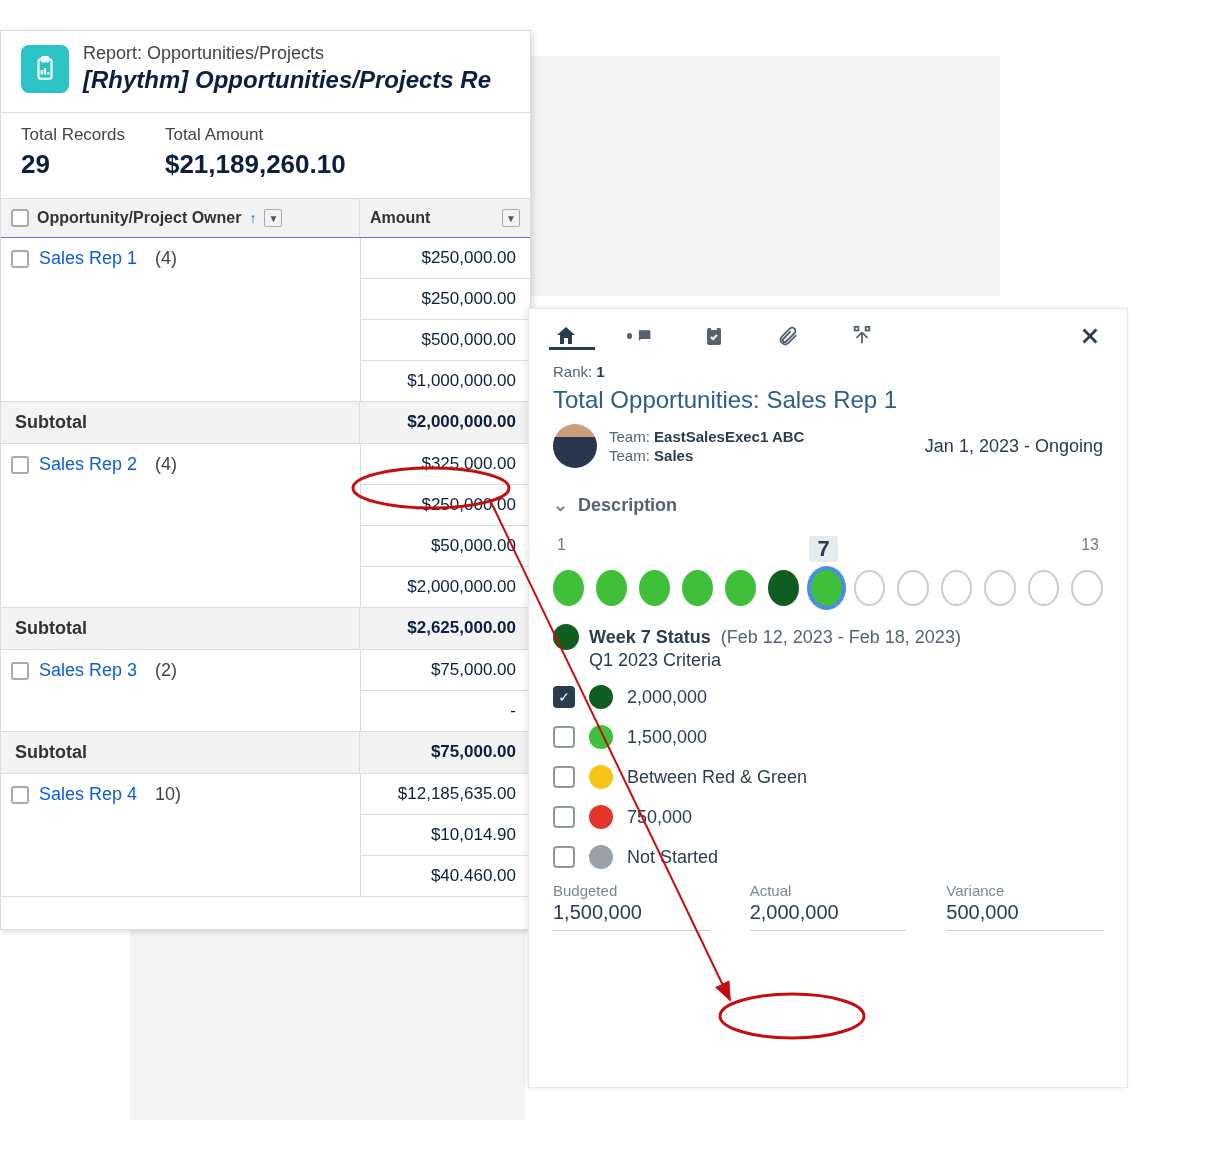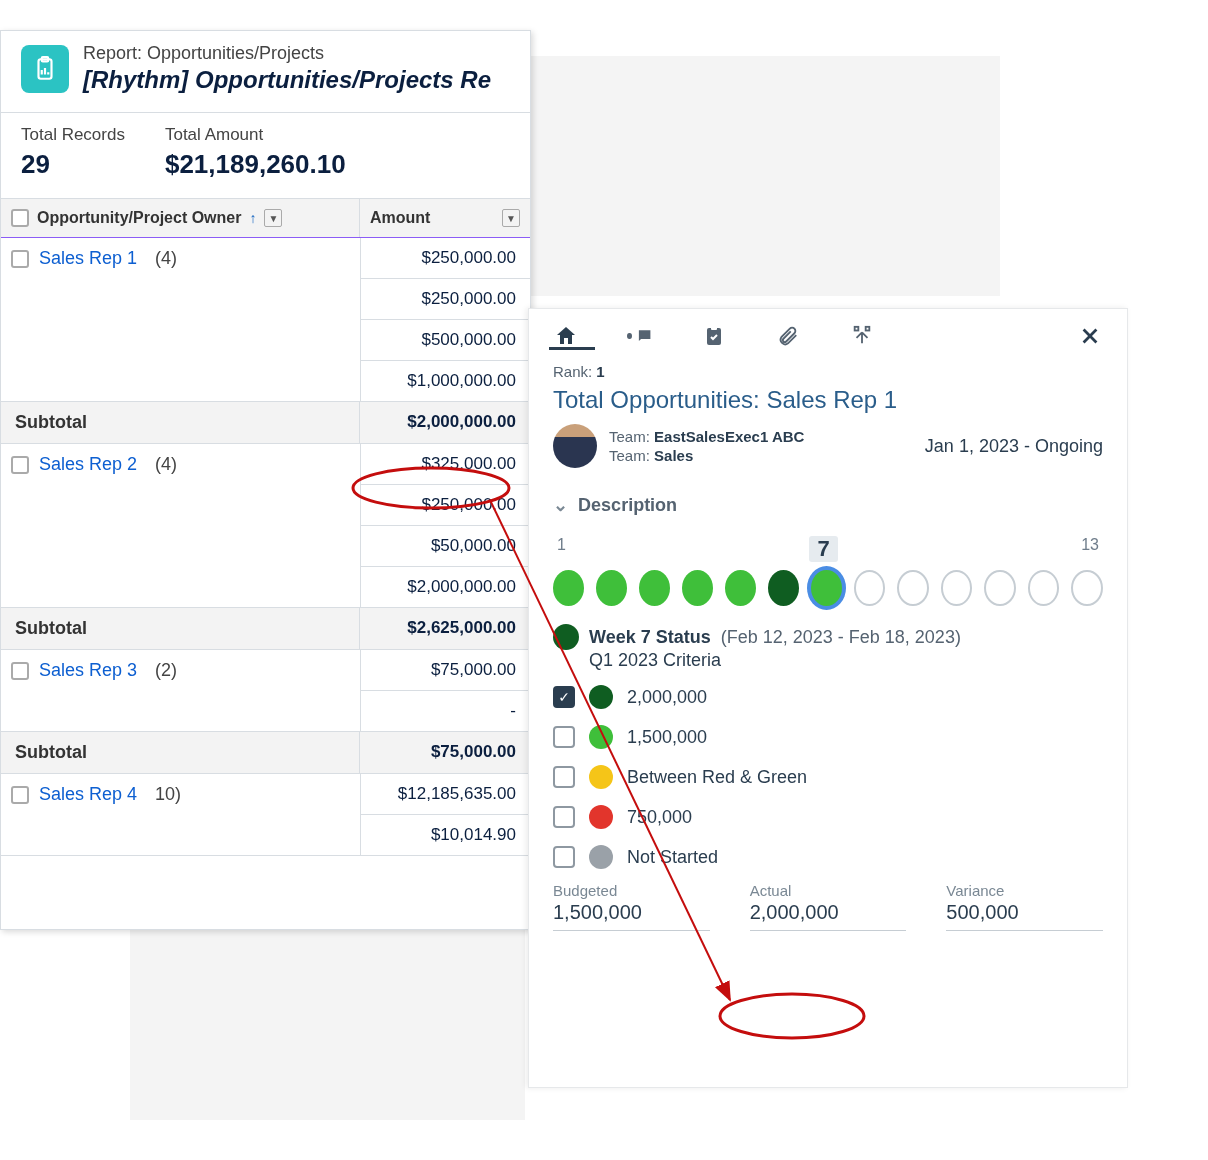--- a/index.html
+++ b/index.html
@@ -246,20 +246,21 @@
           <div class="group-left">
             <div class="group-head">
               <span class="th-check"></span>
               <span class="group-name">Sales Rep 4</span>
               <span class="group-count">10)</span>
             </div>
           </div>
           <div class="amount-col">
             <div class="amount-cell">$12,185,635.00</div>
             <div class="amount-cell">$10,014.90</div>
+            <div class="amount-cell">$40.460.00</div>
           </div>
         </div>
       </div>
     </div>
 </div>
 
 <div class="detail-panel">
   <div class="detail-tabs">
     <span class="tab-icon active">
       <svg viewBox="0 0 24 24" width="24" height="24" fill="currentColor">

